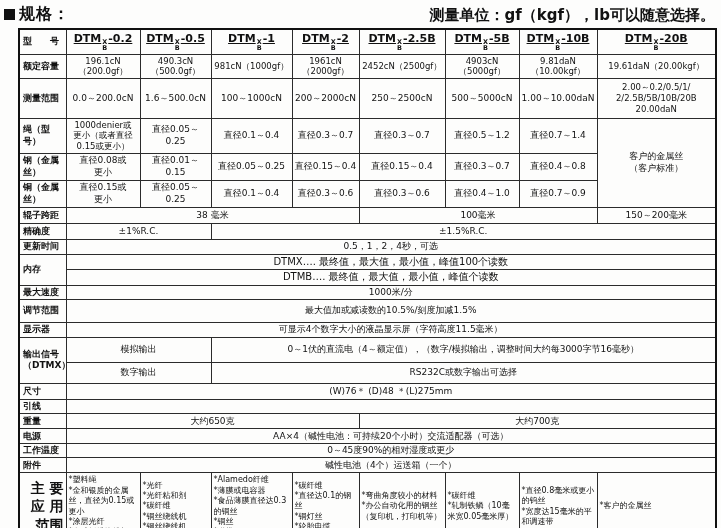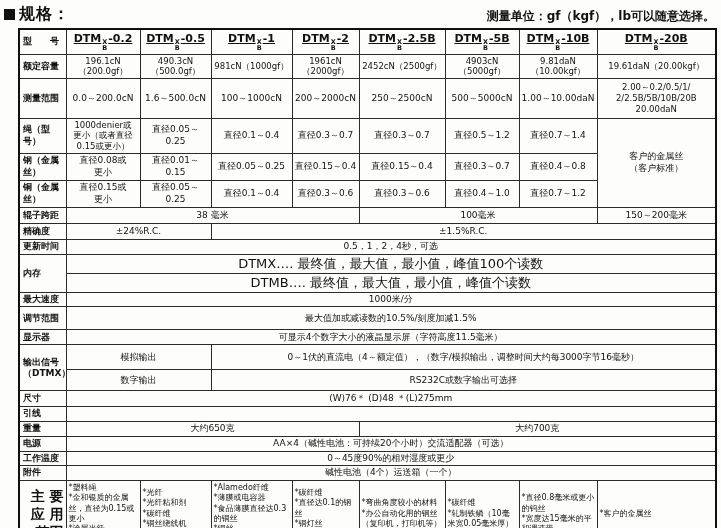--- a/index.html
+++ b/index.html
@@ -1,32 +1,32 @@
 <!DOCTYPE html>
 <html><head>
 <meta charset="utf-8">
 <style>
   html,body{margin:0;padding:0;background:#f6f6f4;}
   body{width:721px;height:528px;font-family:"DejaVu Sans","Liberation Sans",sans-serif;color:#111;position:relative;}
   .page{position:absolute;inset:0;background:#fdfdfc;}
   .topbar{display:flex;justify-content:space-between;align-items:flex-end;padding:4px 6px 3px 4px;}
   .title{font-size:16px;font-weight:bold;letter-spacing:1px;display:flex;align-items:center;gap:4px;}
   .bullet{display:inline-block;width:11px;height:11px;background:#111;}
-  .unitnote{font-size:12px;font-weight:bold;}
+  .unitnote{font-size:15px;font-weight:bold;}
   table{border-collapse:collapse;table-layout:fixed;width:697px;margin-left:18px;}
   td,th{border:1px solid #2b2b2b;padding:1px 2px;text-align:center;vertical-align:middle;
         font-size:9px;line-height:1.25;white-space:pre-line;overflow:hidden;font-weight:normal;}
   table{border:2px solid #111;}
   .lbl{text-align:left;padding-left:3px;font-weight:bold;font-size:9px;}
   th.mdl{font-weight:bold;font-size:11px;text-decoration:underline;}
   .stack{display:inline-flex;flex-direction:column;font-size:6.5px;line-height:1;margin:0 1px;vertical-align:-2px;font-weight:bold;}
   .small{font-size:8.5px;}
   .apps td{font-size:8px;text-align:left;vertical-align:middle;line-height:1.3;padding:2px 2px;}
   .apps td.lbl{font-size:14px;vertical-align:middle;text-align:right;}
-  .memline{font-size:13px;}
+  .memline{font-size:10px;}
 </style>
 </head>
 <body>
 
 <div class="page">
   <div class="topbar">
     <div class="title">
       <span class="bullet"></span>
       <span>规格：</span>
     </div>
@@ -117,33 +117,33 @@
     <tr style="height:27px">
       <td class="lbl">铜（金属丝）</td>
       <td>直径0.15或
 更小</td>
       <td>直径0.05～
 0.25</td>
       <td>直径0.1～0.4</td>
       <td>直径0.3～0.6</td>
       <td>直径0.3～0.6</td>
       <td>直径0.4～1.0</td>
-      <td>直径0.7～1.2</td>
+      <td>直径0.7～0.9</td>
     </tr>
 
     <tr style="height:16px">
       <td class="lbl">辊子跨距</td>
       <td colspan="4">38 毫米</td>
       <td colspan="3">100毫米</td>
       <td>150～200毫米</td>
     </tr>
 
     <tr style="height:16px">
       <td class="lbl">精确度</td>
-      <td colspan="2">±24%R.C.</td>
+      <td colspan="2">±1%R.C.</td>
       <td colspan="6">±1.5%R.C.</td>
     </tr>
 
     <tr style="height:15px">
       <td class="lbl">更新时间</td>
       <td colspan="8">0.5，1，2，4秒，可选</td>
     </tr>
 
     <tr style="height:15px">
       <td class="lbl" rowspan="2">内存</td>

